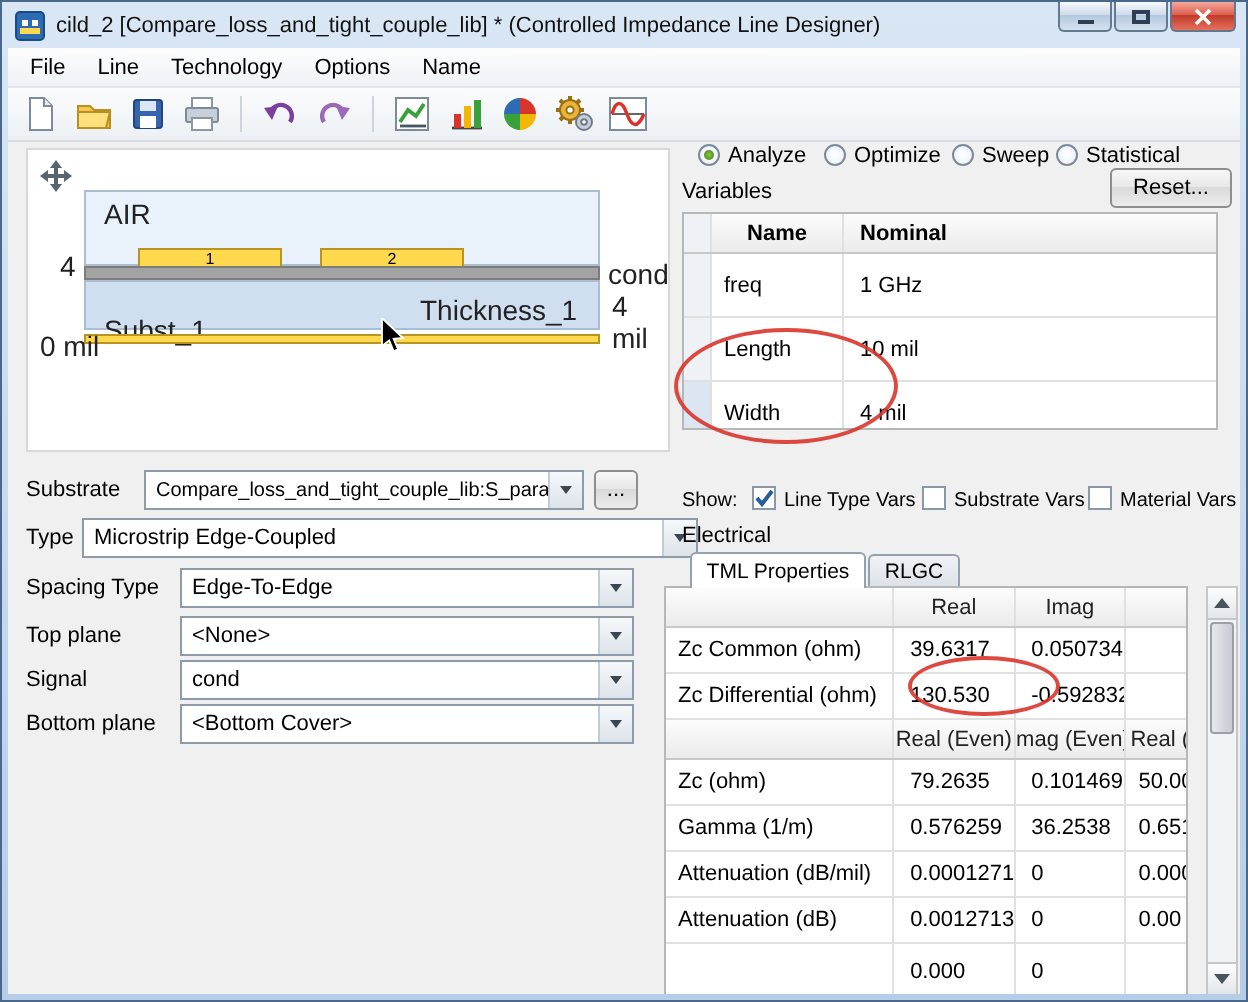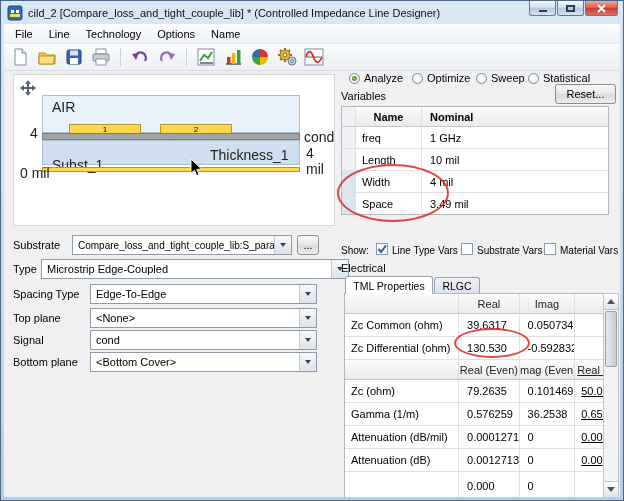--- a/index.html
+++ b/index.html
@@ -66,27 +66,27 @@
   .checkbox { width:12px; height:12px; border:1px solid #8a99a8; background:#fff;
     display:inline-block; position:absolute; }
   .vtable, .rtable { position:absolute; background:#fff; border:1px solid #b7b7b7; overflow:hidden; }
   .vrow, .rrow { display:flex; border-bottom:1px solid #e0e0e0; background:#fff;justify-content:center; }
   .vhdr, .rhdr { background:linear-gradient(#fcfcfc,#ebebeb); border-bottom:1px solid #c8c8c8; font-weight:bold; }
   .vcell, .rcell { overflow:hidden; white-space:nowrap; border-right:1px solid #e0e0e0;
     display:flex; align-items:center; }
   .gut { width:14px; background:#eef2f7; }
   .vc-name { width:66px; padding-left:6px; }
   .vc-nom  { flex:1; padding-left:8px; border-right:none; }
-  .vrow { height:22px; } .vhdr { height:20px; }
+  .vrow { height:32px; } .vhdr { height:20px; }
   .vhdr .vc-name { justify-content:center; padding-left:0; }
   .rrow { height:23px; } .rrow.rhdr { height:20px; font-weight:normal; color:#222; }
   .rc0 { width:115px; padding-left:6px; }
   .rc1 { width:61px; padding-left:8px; }
   .rc2 { width:56px; padding-left:8px; }
-  .rc3 { width:30px; padding-left:6px; border-right:none;text-decoration:underline; }
+  .rc3 { width:30px; padding-left:6px; border-right:none; }
   .rhdr .rc1, .rhdr .rc2 { justify-content:center; padding-left:0; }
   .rhdr .rc3 { padding-left:2px; }
   .tab { position:absolute; border:1px solid #93a1b1; border-bottom:none;
     border-radius:3px 3px 0 0; display:flex; align-items:center; justify-content:center;
     background:linear-gradient(#f0f2f5,#dde2e8); height:16px; top:253px; font-size:10.5px; }
   .tab.active { background:#fff; height:18px; top:252px; z-index:3; }
   
   .sb { position:absolute; background:#f2f3f5; border:1px solid #c6c6c6; }
   .sb-btn { position:absolute; left:0; right:0; height:16px;
     background:linear-gradient(#fdfdfd,#e2e5e9); display:flex; align-items:center; justify-content:center; }
@@ -371,21 +371,21 @@
 
     <span class="flabel" style="left:337px; top:238px;">Electrical</span>
 
     <div class="tab active" style="left:341px; width:88px;">
       <span>TML Properties</span>
     </div>
     <div class="tab" style="left:430px; width:46px;">
       <span>RLGC</span>
     </div>
 
-    <div class="rtable" style="left:340px; top:269px; width:262px; height:205px;">
+    <div class="rtable" style="left:328px; top:269px; width:262px; height:205px;">
       <div class="rrow rhdr">
         <div class="rcell rc0"></div>
         <div class="rcell rc1">Real</div>
         <div class="rcell rc2">Imag</div>
         <div class="rcell rc3"></div>
       </div>
       <div class="rrow">
         <div class="rcell rc0">Zc Common (ohm)</div>
         <div class="rcell rc1">39.6317</div>
         <div class="rcell rc2">0.0507345</div>

